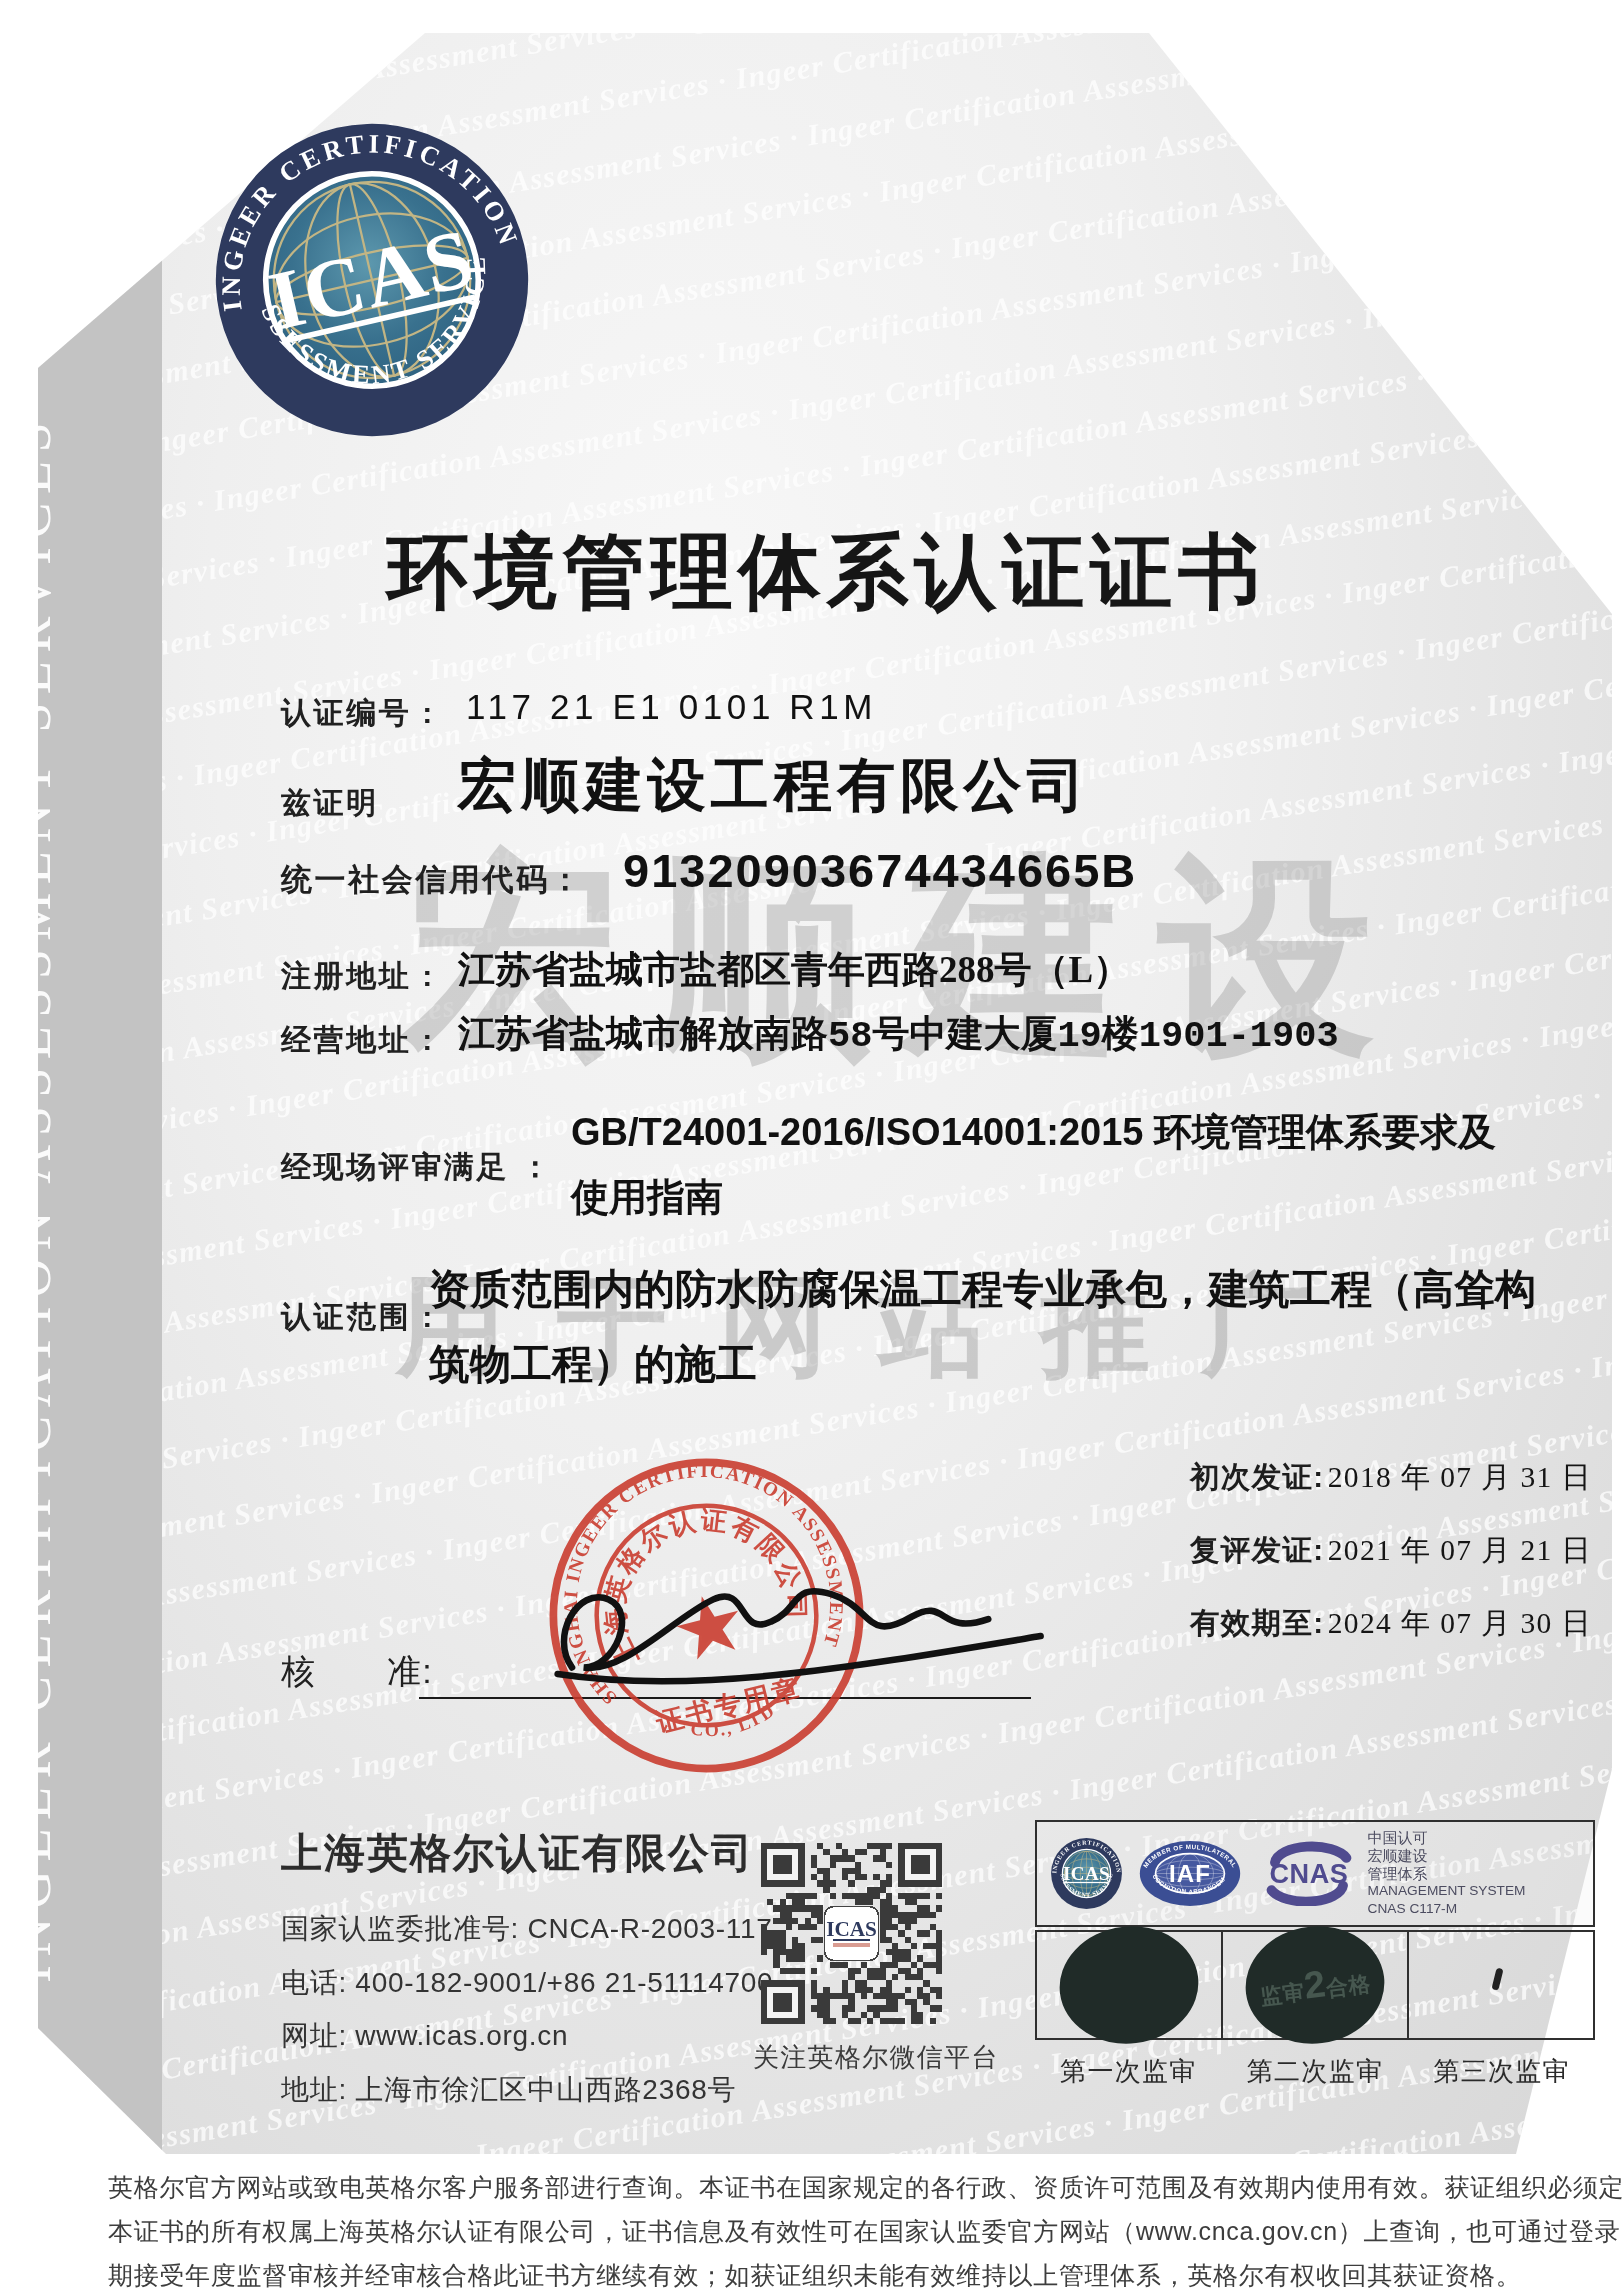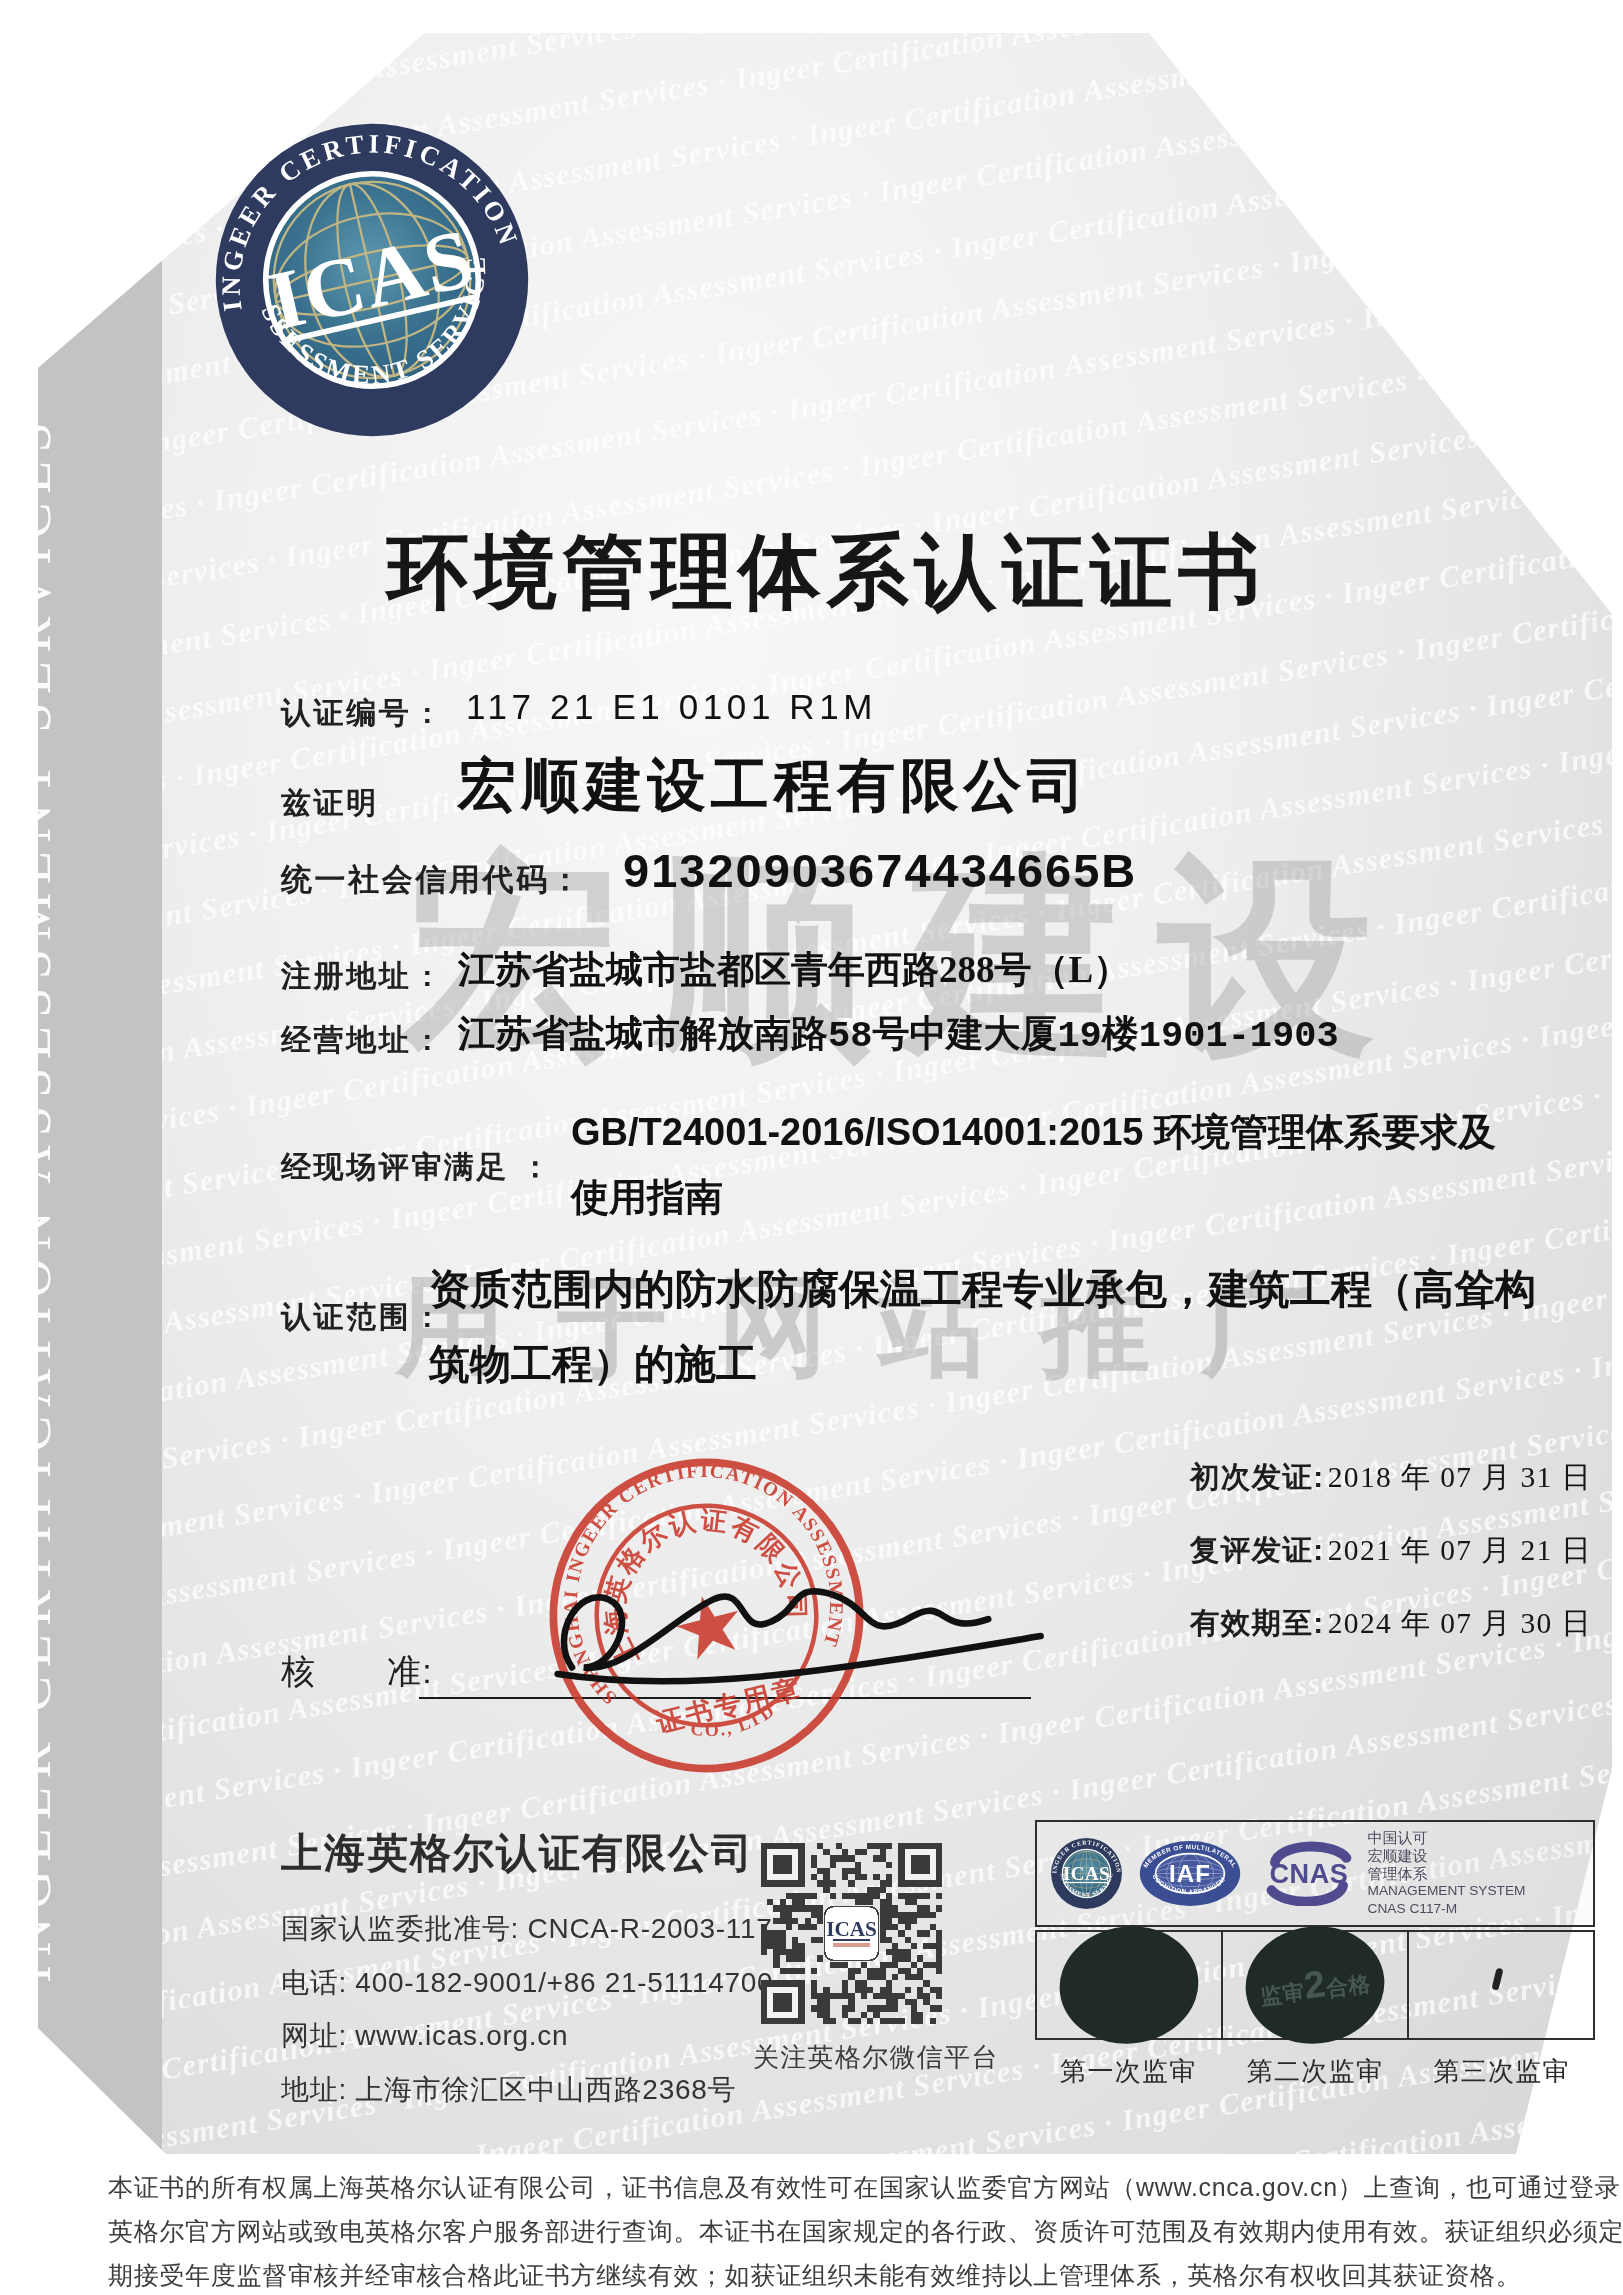--- a/index.html
+++ b/index.html
@@ -629,20 +629,20 @@
         <div class="sup-tick"></div>
       </div>
     </div>
     <div class="abs sup-labels">
       <div class="sup-label">第一次监审</div>
       <div class="sup-label">第二次监审</div>
       <div class="sup-label">第三次监审</div>
     </div>
 
     <div class="abs footer">
+      <div class="footer-line">英格尔官方网站或致电英格尔客户服务部进行查询。本证书在国家规定的各行政、资质许可范围及有效期内使用有效。获证组织必须定</div>
       <div class="footer-line">本证书的所有权属上海英格尔认证有限公司，证书信息及有效性可在国家认监委官方网站（www.cnca.gov.cn）上查询，也可通过登录</div>
-      <div class="footer-line">英格尔官方网站或致电英格尔客户服务部进行查询。本证书在国家规定的各行政、资质许可范围及有效期内使用有效。获证组织必须定</div>
       <div class="footer-line">期接受年度监督审核并经审核合格此证书方继续有效；如获证组织未能有效维持以上管理体系，英格尔有权收回其获证资格。</div>
     </div>
 
   </div>
 </div>
 
 
 </body></html>

